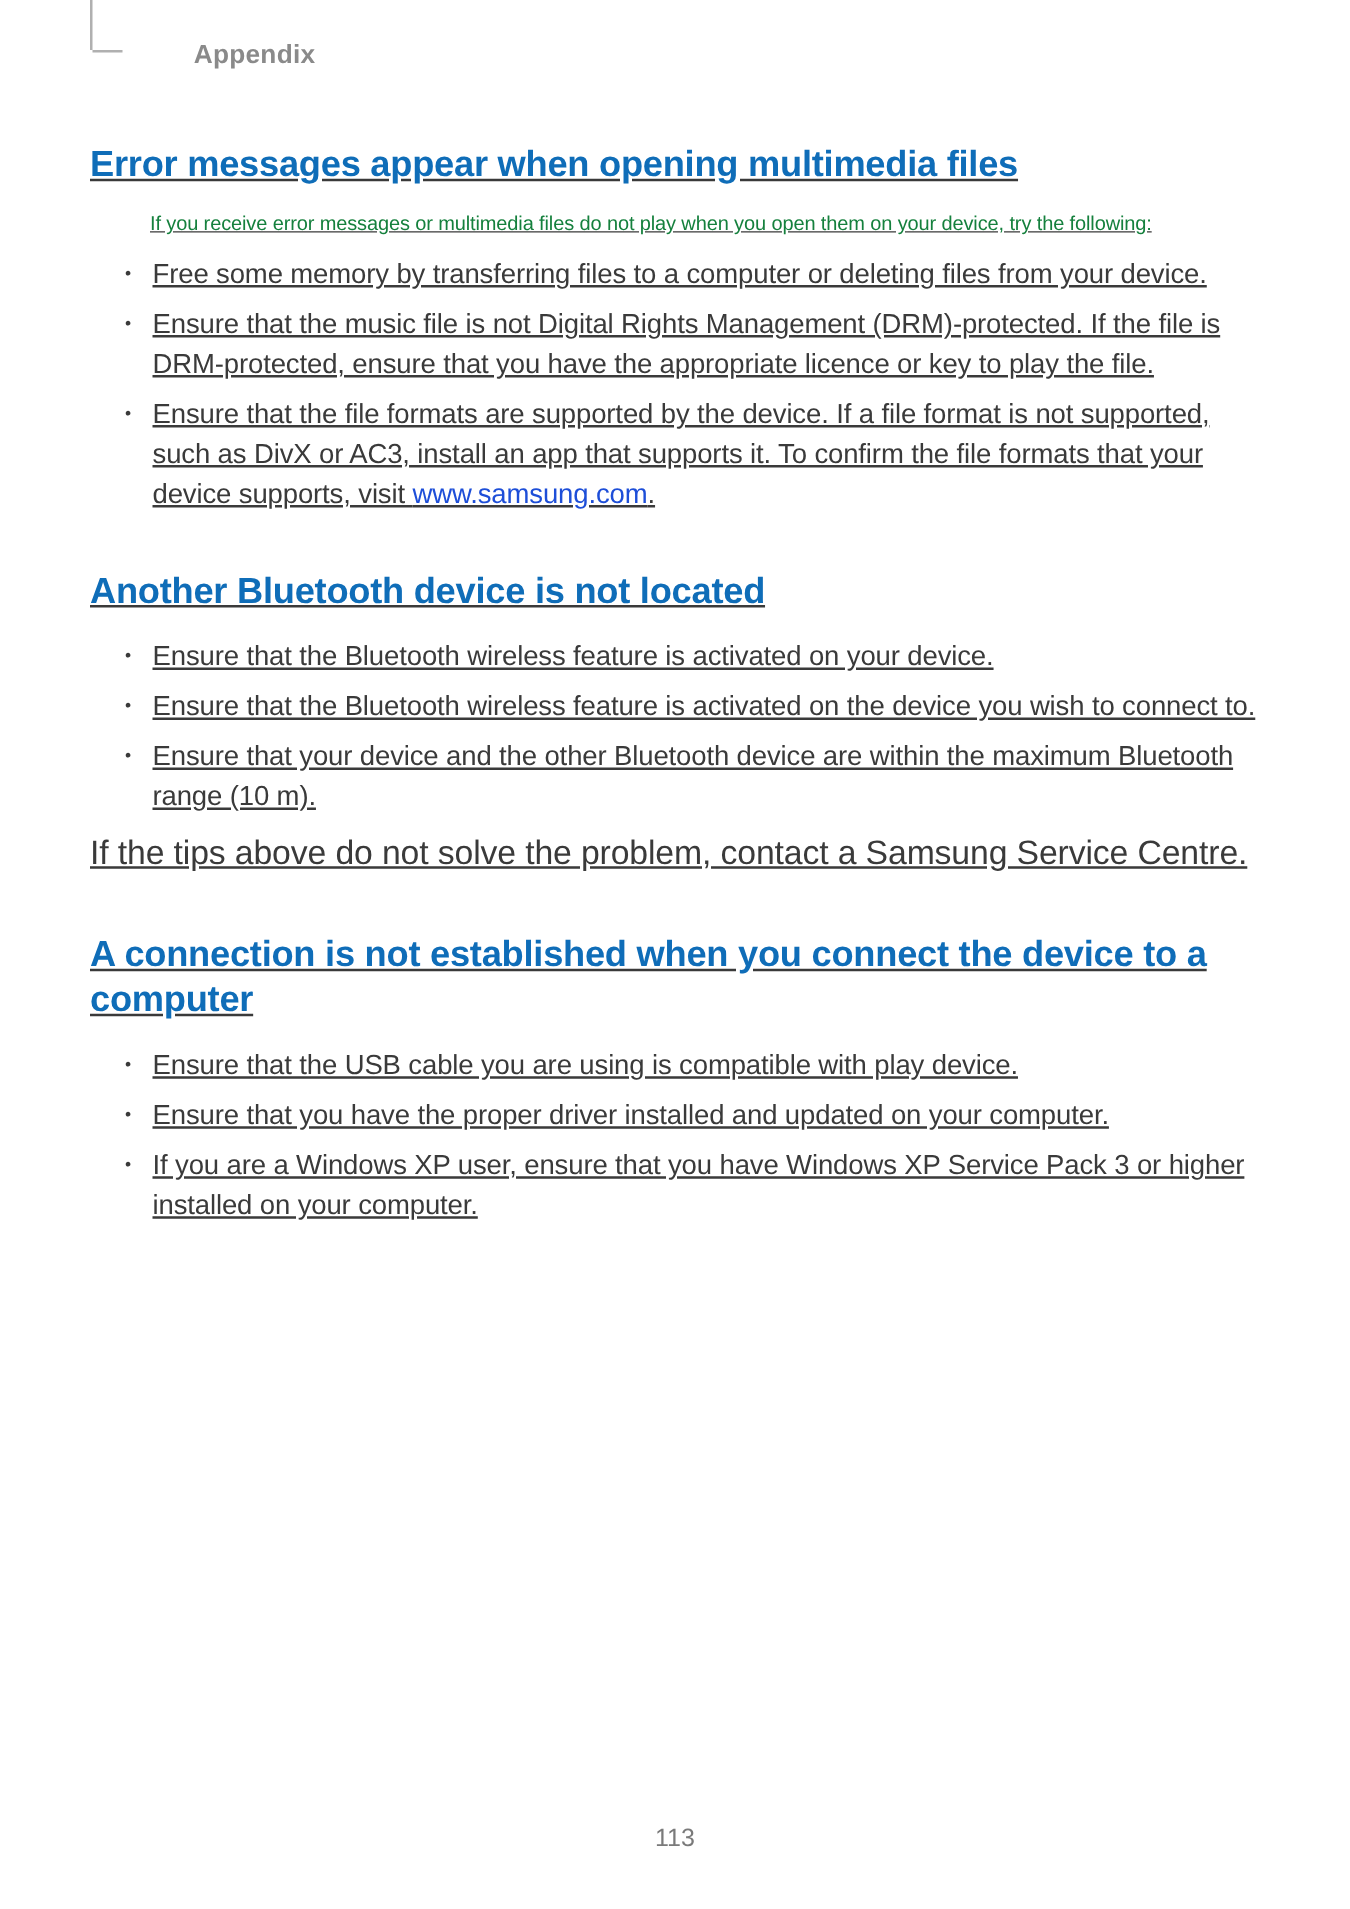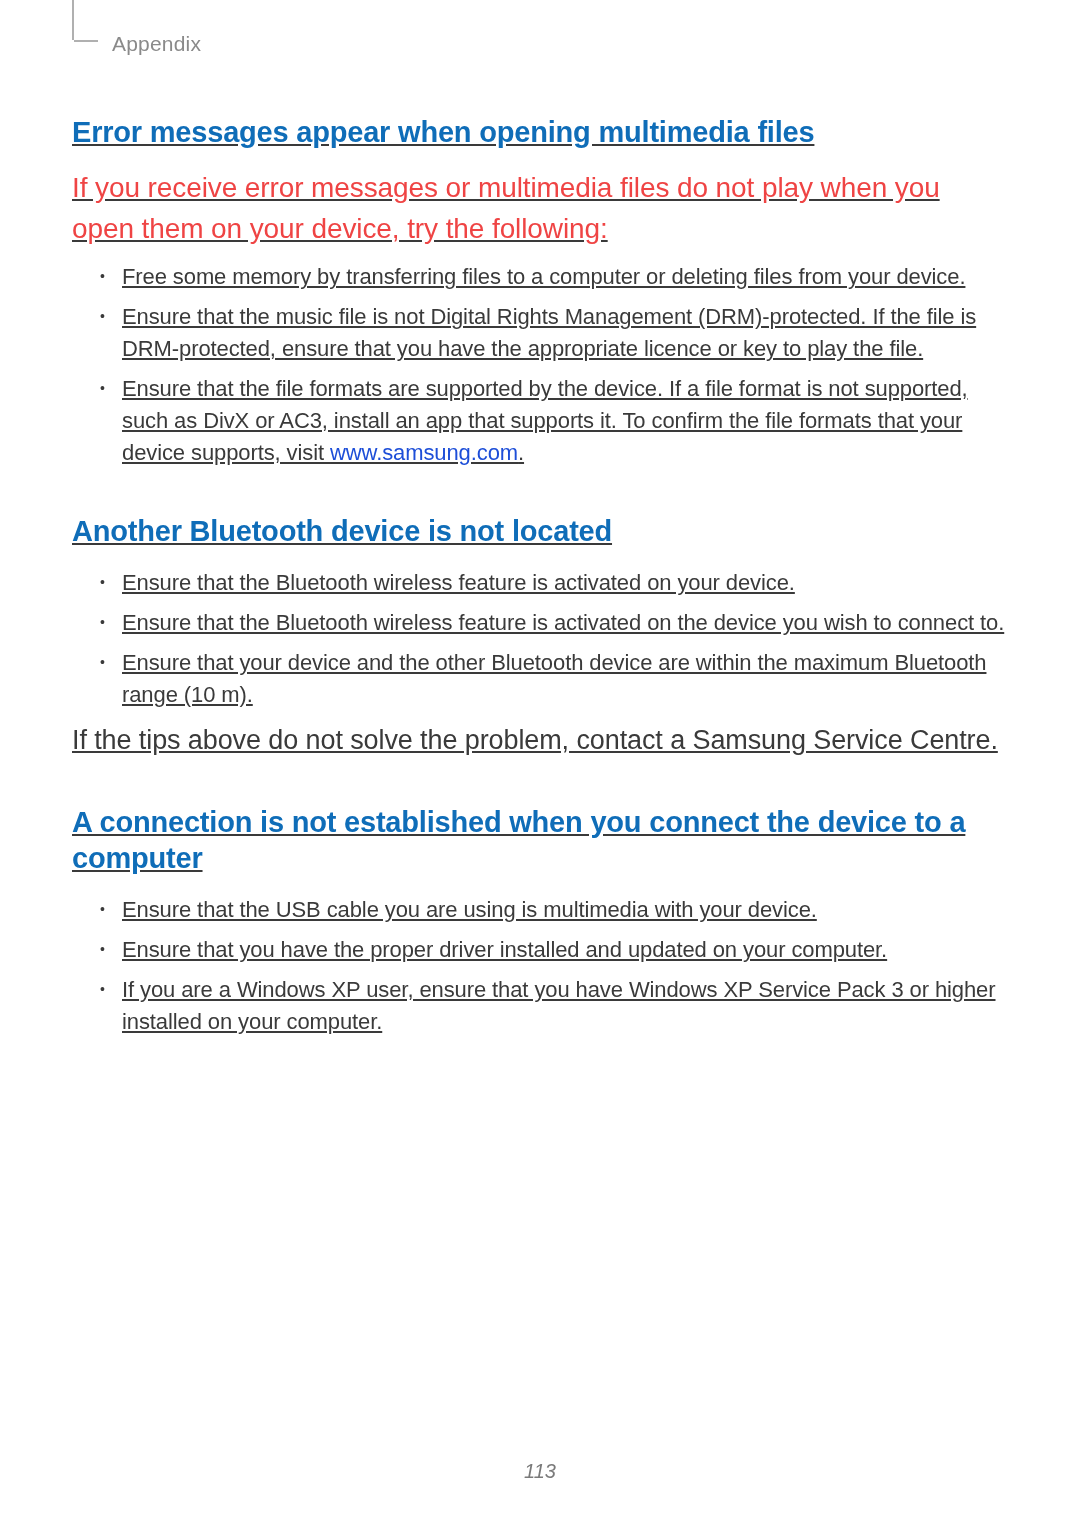--- a/index.html
+++ b/index.html
@@ -36,38 +36,40 @@
   }
   .tab-horz {
     width: 24px;
     height: 2px;
     background: #b0b0b0;
     margin-top: 2px;
   }
   .section-label {
     font-size: 21px;
     color: #8a8a8a;
-    font-weight: 400;
+    font-weight: 700;
     letter-spacing: 0.2px;
     margin-top: -6px;
+    margin-left: 43px;
   }
   .heading {
     color: #0f6db8;
     font-size: 29px;
     font-weight: 600;
     letter-spacing: -0.2px;
     line-height: 1.25;
     margin-bottom: 18px;
   }
   .intro {
-    font-size: 28px;
+    font-size: 16px;
     line-height: 1.45;
-    color: #ef4444;
+    color: #15803d;
     margin-bottom: 12px;
     letter-spacing: -0.1px;
+    margin-left: 48px;
   }
   ul.bullets {
     list-style: none;
     padding-left: 28px;
     margin-bottom: 10px;
   }
   ul.bullets li {
     position: relative;
     font-size: 22px;
     line-height: 1.45;
@@ -99,21 +101,20 @@
     letter-spacing: -0.1px;
   }
   .page-number {
     position: absolute;
     bottom: 44px;
     left: 0;
     right: 0;
     text-align: center;
     font-size: 20px;
     color: #7a7a7a;
-    font-style: italic;
   }
 </style>
 </head>
 <body>
 
 <div class="page">
 
   <div class="header-region">
     <div class="tab-mark">
       <div class="tab-vert"></div>
@@ -138,21 +139,21 @@
       <li><span>Ensure that the Bluetooth wireless feature is activated on your device.</span></li>
       <li><span>Ensure that the Bluetooth wireless feature is activated on the device you wish to connect to.</span></li>
       <li><span>Ensure that your device and the other Bluetooth device are within the maximum Bluetooth range (10 m).</span></li>
     </ul>
     <p class="closing">If the tips above do not solve the problem, contact a Samsung Service Centre.</p>
   </div>
 
   <div class="block">
     <h2 class="heading">A connection is not established when you connect the device to a computer</h2>
     <ul class="bullets">
-      <li><span>Ensure that the USB cable you are using is multimedia with your device.</span></li>
+      <li><span>Ensure that the USB cable you are using is compatible with play device.</span></li>
       <li><span>Ensure that you have the proper driver installed and updated on your computer.</span></li>
       <li><span>If you are a Windows XP user, ensure that you have Windows XP Service Pack 3 or higher installed on your computer.</span></li>
     </ul>
   </div>
 
 </div>
 
 <div class="page-number">113</div>
 
 </body></html>

